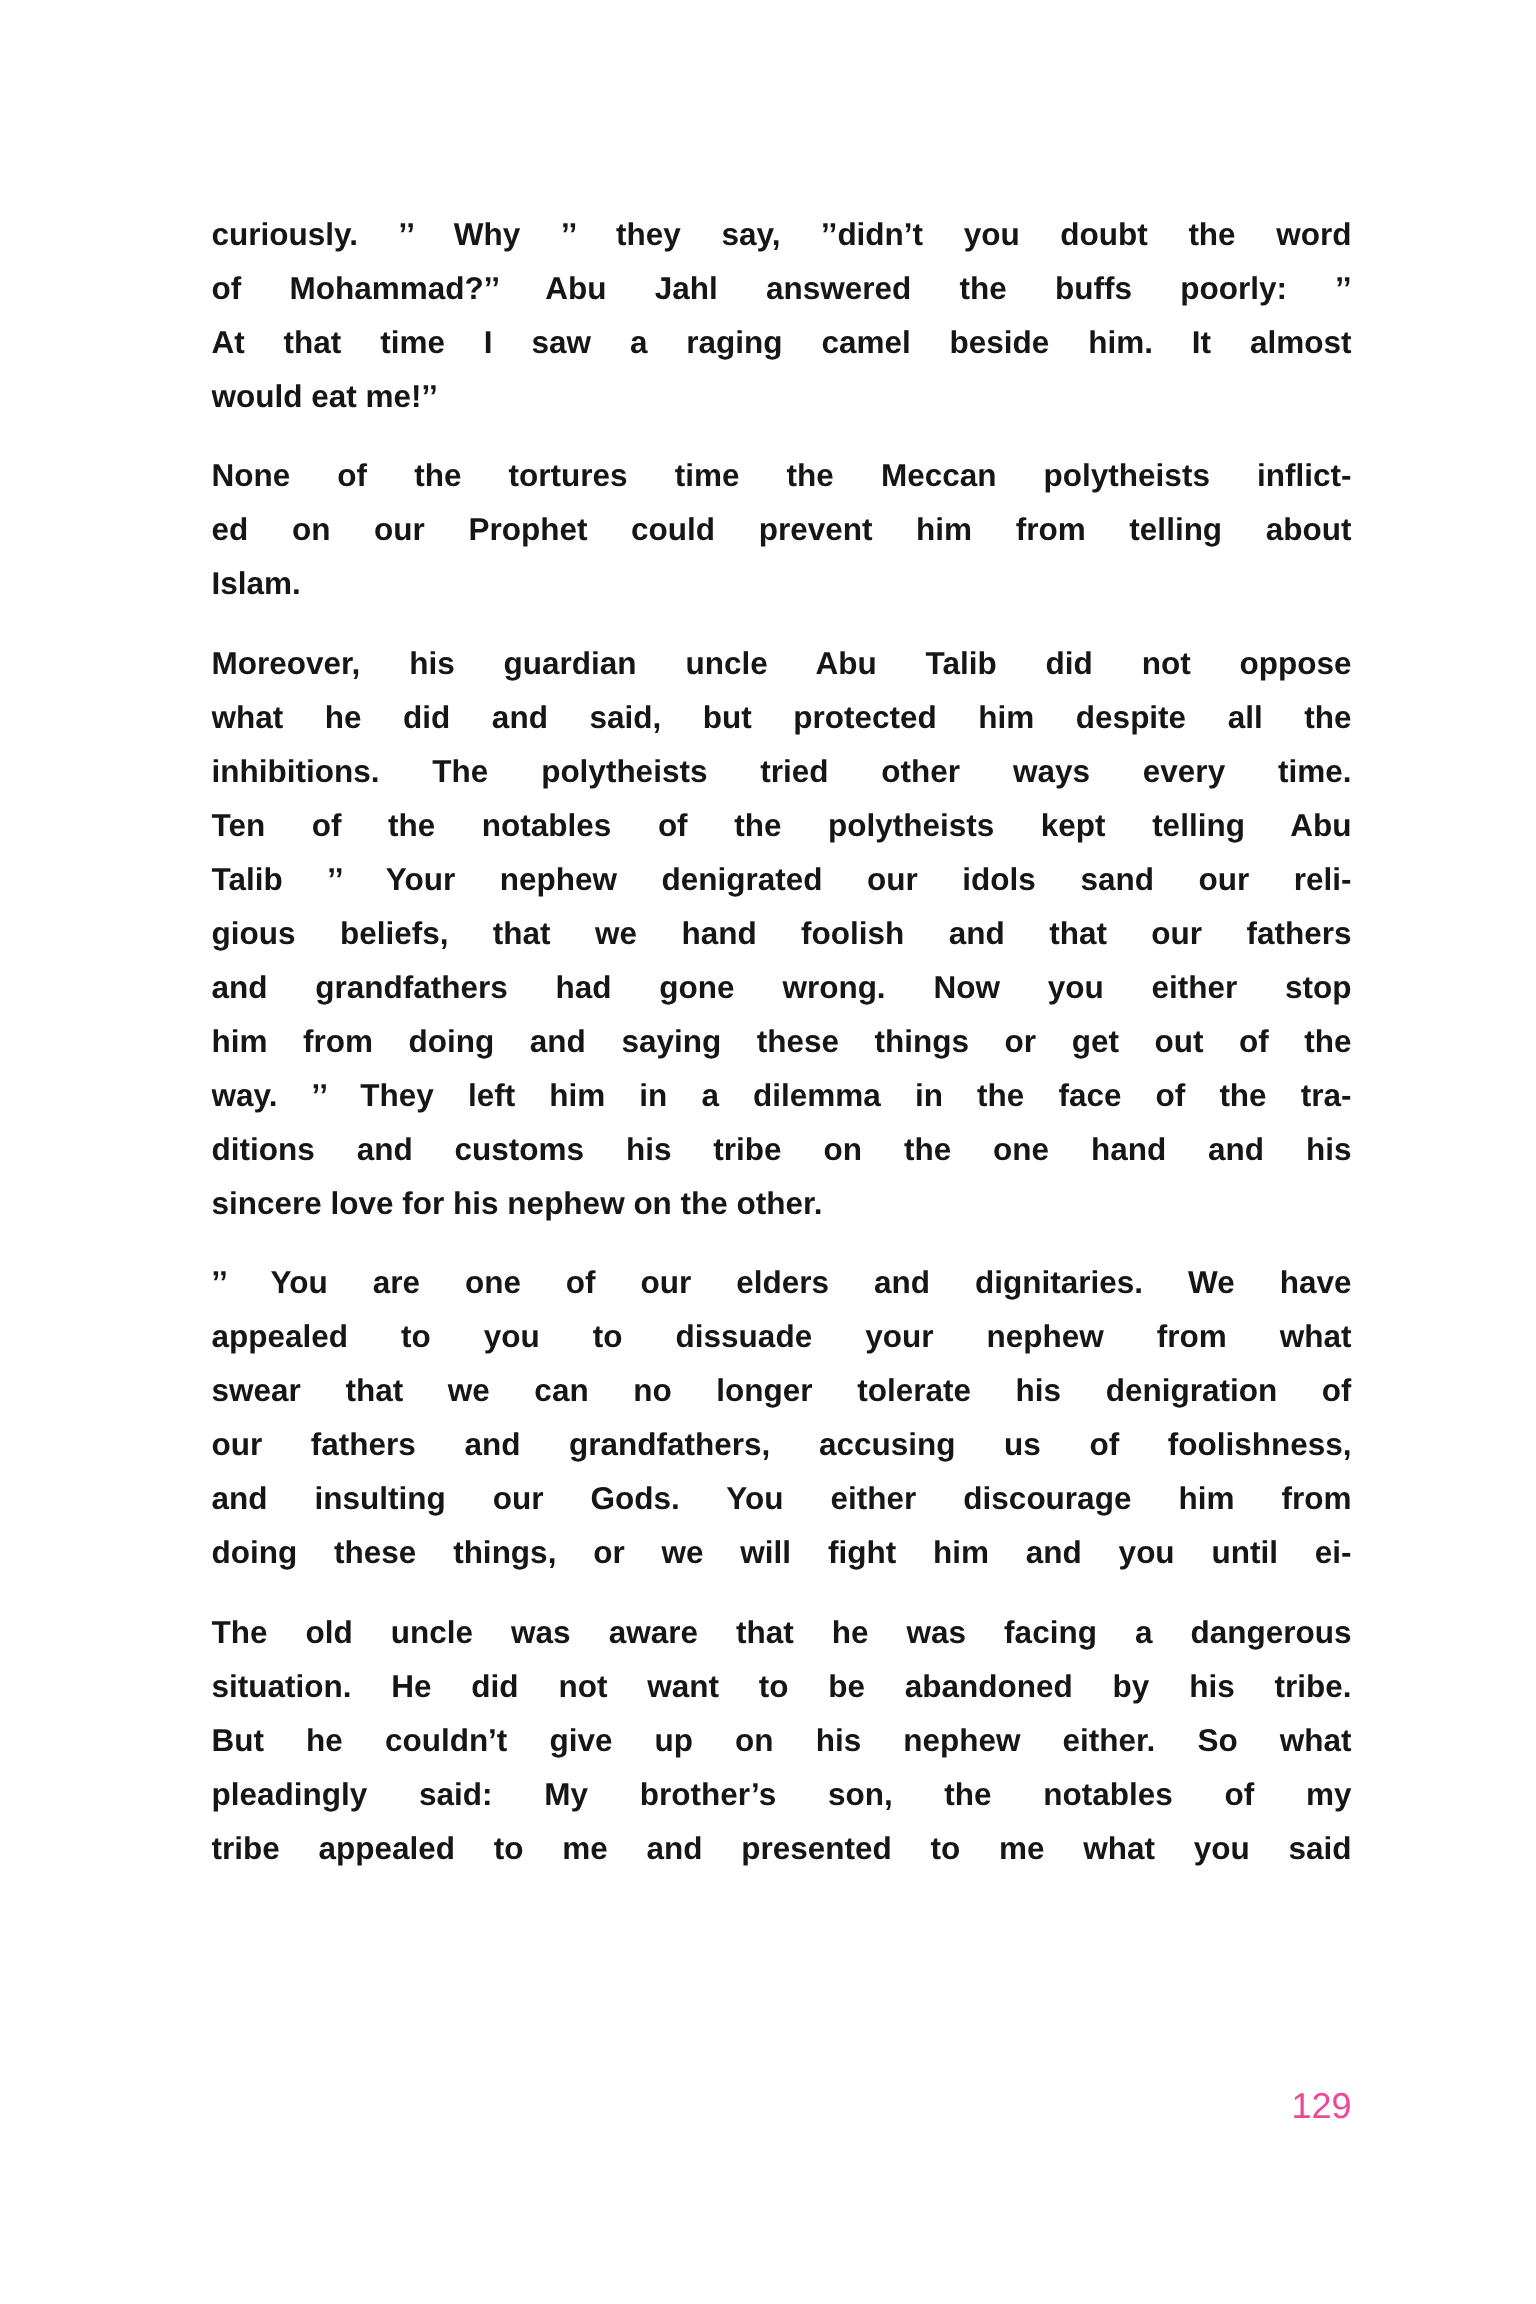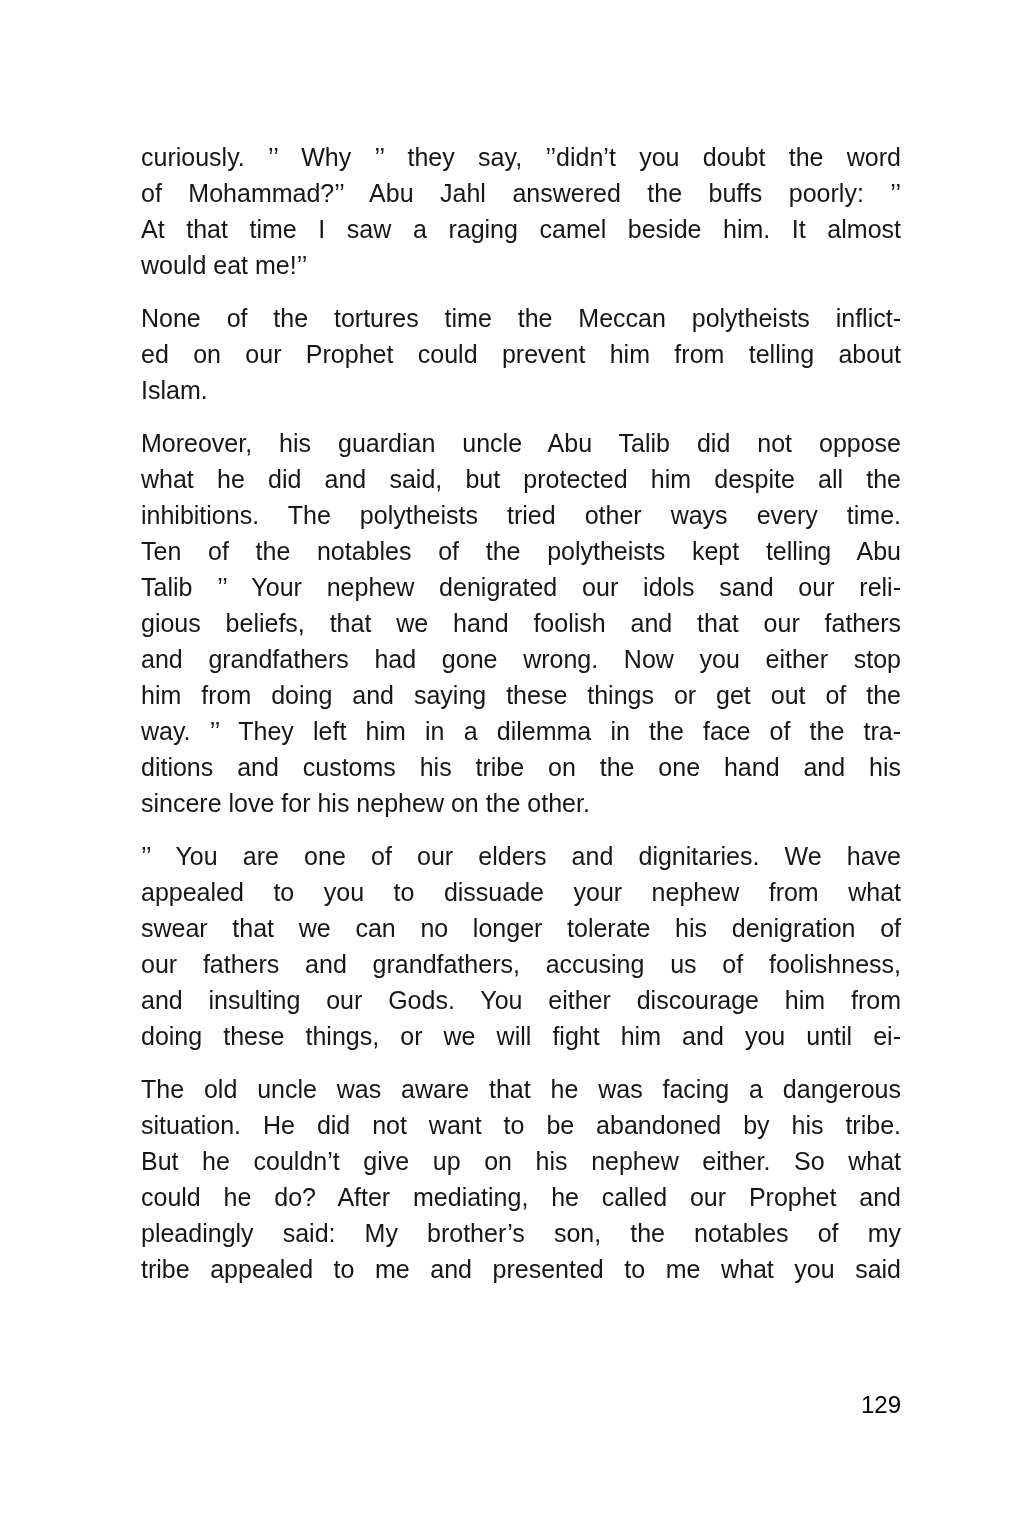--- a/index.html
+++ b/index.html
@@ -18,41 +18,42 @@
   .page-text {
     position: absolute;
     left: 141px;
     top: 139px;
     width: 760px;
   }
   .para {
     margin: 0 0 17px 0;
   }
   .line {
-    font-size: 25px;
+    font-size: 21px;
     line-height: 36px;
     height: 36px;
     overflow: hidden;
     text-align: justify;
     text-align-last: justify;
     white-space: normal;
+    font-weight: bold;
   }
   .line.last {
     text-align: center;
     text-align-last: left;
   }
   .page-number {
     position: absolute;
     left: 141px;
     top: 1390px;
     width: 760px;
     text-align: right;
     font-size: 24px;
     line-height: 30px;
-    color: #000000;
+    color: #ec4899;
   }
 </style>
 </head>
 <body>
 
 <main>
   <section class="page-text">
       <div class="para">
         <div class="line">curiously. ’’ Why ’’ they say, ’’didn’t you doubt the word</div>
         <div class="line">of Mohammad?’’ Abu Jahl answered the buffs poorly: ’’</div>
@@ -82,19 +83,18 @@
         <div class="line">appealed to you to dissuade your nephew from what</div>
         <div class="line">swear that we can no longer tolerate his denigration of</div>
         <div class="line">our fathers and grandfathers, accusing us of foolishness,</div>
         <div class="line">and insulting our Gods. You either discourage him from</div>
         <div class="line">doing these things, or we will fight him and you until ei-</div>
       </div>
       <div class="para">
         <div class="line">The old uncle was aware that he was facing a dangerous</div>
         <div class="line">situation. He did not want to be abandoned by his tribe.</div>
         <div class="line">But he couldn’t give up on his nephew either. So what</div>
-        <div class="line">could he do? After mediating, he called our Prophet and</div>
         <div class="line">pleadingly said: My brother’s son, the notables of my</div>
         <div class="line">tribe appealed to me and presented to me what you said</div>
       </div>
     </section>
   <div class="page-number">129</div>
 </main>
 
 </body></html>

